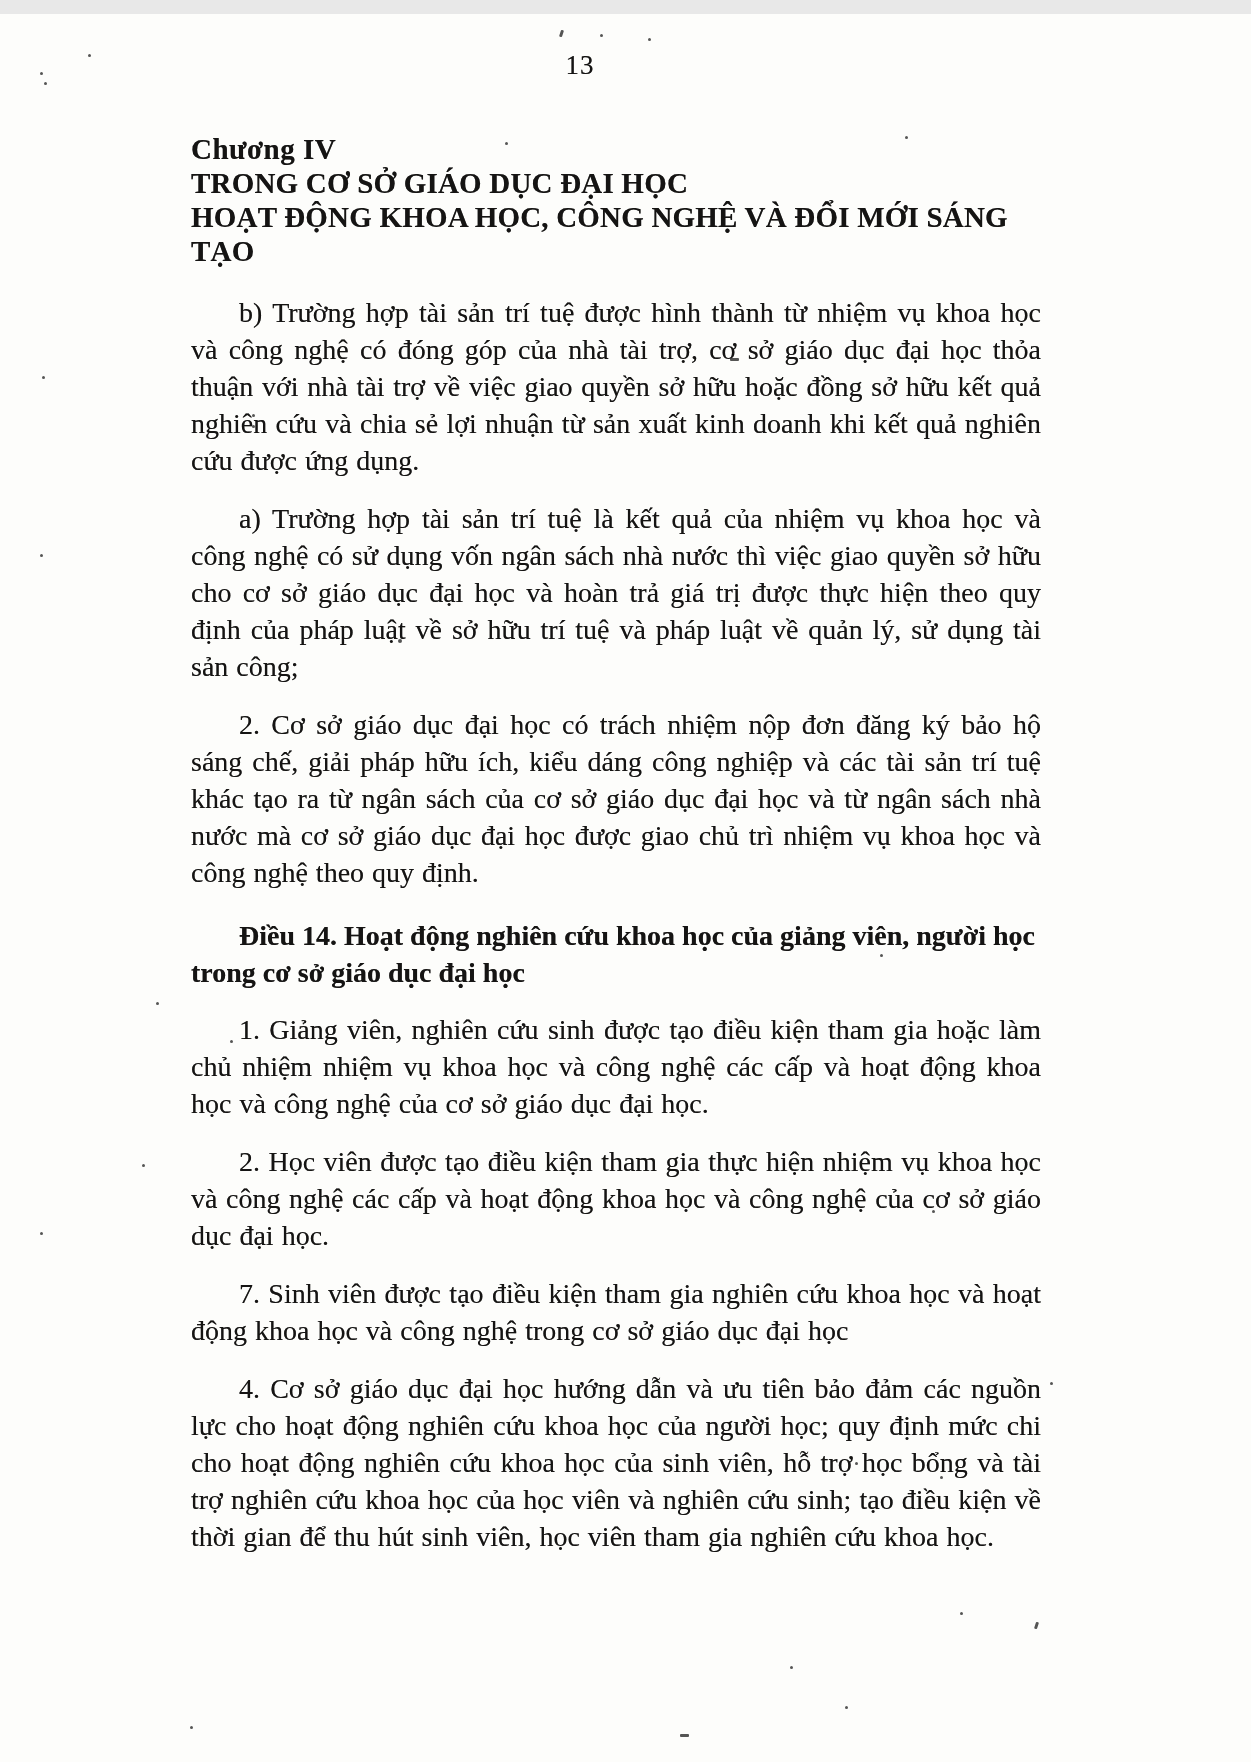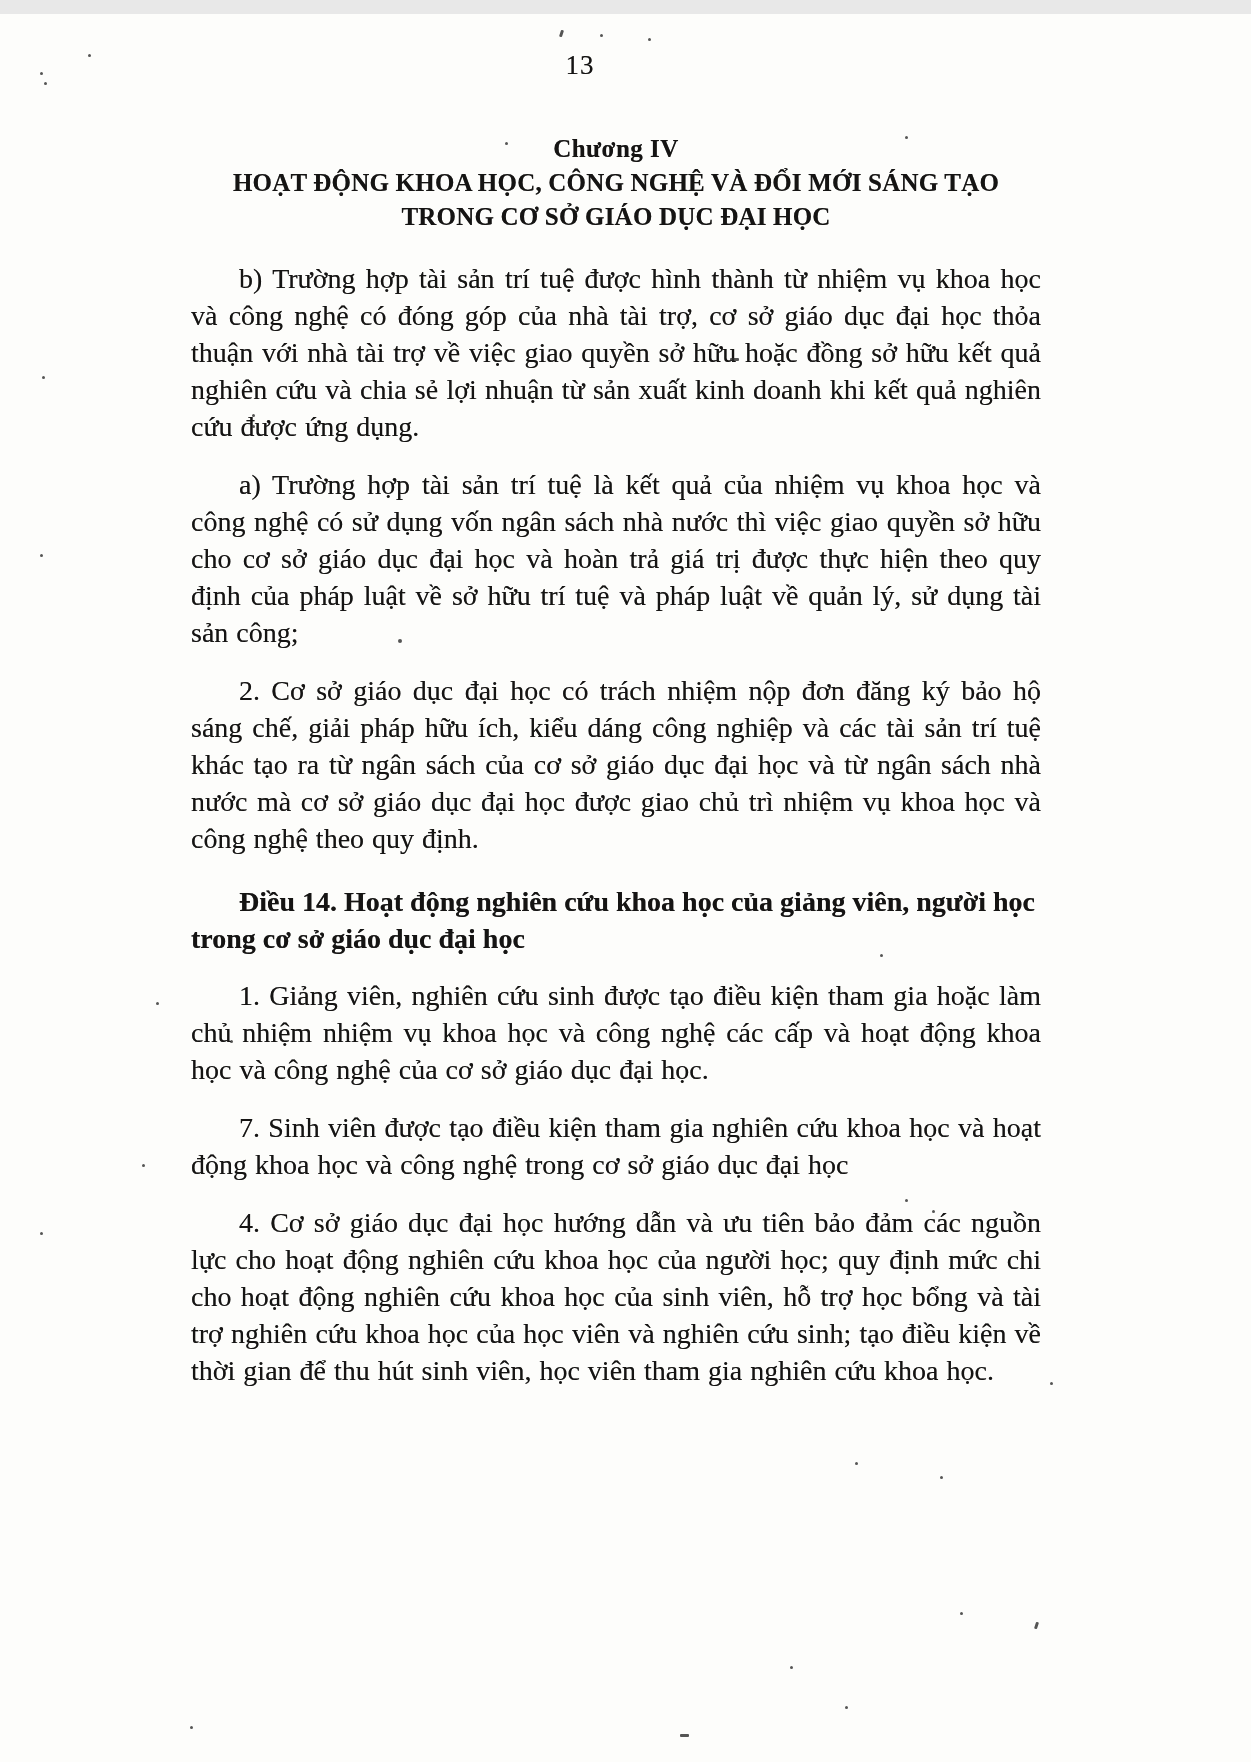--- a/index.html
+++ b/index.html
@@ -33,23 +33,22 @@
   }
 
   .content {
     position: absolute;
     top: 118px;
     left: 191px;
     width: 850px;
   }
 
   .chapter-heading {
-    text-align: center;
     font-weight: bold;
-    font-size: 25px;
+    font-size: 29px;
     line-height: 34px;
     margin-bottom: 26px;
   }
   .chapter-heading .chapter-label {
     letter-spacing: 0.5px;
   }
   .chapter-heading .chapter-title {
     letter-spacing: 0.2px;
   }
 
@@ -86,33 +85,34 @@
 <body>
 
 <div class="page">
 
   <div class="page-number">13</div>
 
   <div class="content">
 
     <div class="chapter-heading">
       <div class="chapter-label">Chương IV</div>
+      <div class="chapter-title">TRONG CƠ SỞ GIÁO DỤC ĐẠI HỌC</div>
       <div class="chapter-title">HOẠT ĐỘNG KHOA HỌC, CÔNG NGHỆ VÀ ĐỔI MỚI SÁNG TẠO</div>
-      <div class="chapter-title">TRONG CƠ SỞ GIÁO DỤC ĐẠI HỌC</div>
     </div>
 
     <div>
       <p class="para">b) Trường hợp tài sản trí tuệ được hình thành từ nhiệm vụ khoa học và công nghệ có đóng góp của nhà tài trợ, cơ sở giáo dục đại học thỏa thuận với nhà tài trợ về việc giao quyền sở hữu hoặc đồng sở hữu kết quả nghiên cứu và chia sẻ lợi nhuận từ sản xuất kinh doanh khi kết quả nghiên cứu được ứng dụng.</p>
       <p class="para">a) Trường hợp tài sản trí tuệ là kết quả của nhiệm vụ khoa học và công nghệ có sử dụng vốn ngân sách nhà nước thì việc giao quyền sở hữu cho cơ sở giáo dục đại học và hoàn trả giá trị được thực hiện theo quy định của pháp luật về sở hữu trí tuệ và pháp luật về quản lý, sử dụng tài sản công;</p>
       <p class="para">2. Cơ sở giáo dục đại học có trách nhiệm nộp đơn đăng ký bảo hộ sáng chế, giải pháp hữu ích, kiểu dáng công nghiệp và các tài sản trí tuệ khác tạo ra từ ngân sách của cơ sở giáo dục đại học và từ ngân sách nhà nước mà cơ sở giáo dục đại học được giao chủ trì nhiệm vụ khoa học và công nghệ theo quy định.</p>
     </div>
 
     <div>
       <div class="article-heading">Điều 14. Hoạt động nghiên cứu khoa học của giảng viên, người học trong cơ sở giáo dục đại học</div>
       <p class="para">1. Giảng viên, nghiên cứu sinh được tạo điều kiện tham gia hoặc làm chủ nhiệm nhiệm vụ khoa học và công nghệ các cấp và hoạt động khoa học và công nghệ của cơ sở giáo dục đại học.</p>
+      <p class="para">2. Học viên được tạo điều kiện tham gia thực hiện nhiệm vụ khoa học và công nghệ các cấp và hoạt động khoa học và công nghệ của cơ sở giáo dục đại học.</p>
       <p class="para">7. Sinh viên được tạo điều kiện tham gia nghiên cứu khoa học và hoạt động khoa học và công nghệ trong cơ sở giáo dục đại học</p>
       <p class="para">4. Cơ sở giáo dục đại học hướng dẫn và ưu tiên bảo đảm các nguồn lực cho hoạt động nghiên cứu khoa học của người học; quy định mức chi cho hoạt động nghiên cứu khoa học của sinh viên, hỗ trợ học bổng và tài trợ nghiên cứu khoa học của học viên và nghiên cứu sinh; tạo điều kiện về thời gian để thu hút sinh viên, học viên tham gia nghiên cứu khoa học.</p>
     </div>
 
   </div>
 
   <div class="speck s2" style="left:88px;  top:40px;"></div>
   <div class="speck s2" style="left:40px;  top:58px;"></div>
   <div class="speck s2" style="left:44px;  top:68px;"></div>
   <div class="speck tick" style="left:560px; top:16px;"></div>

